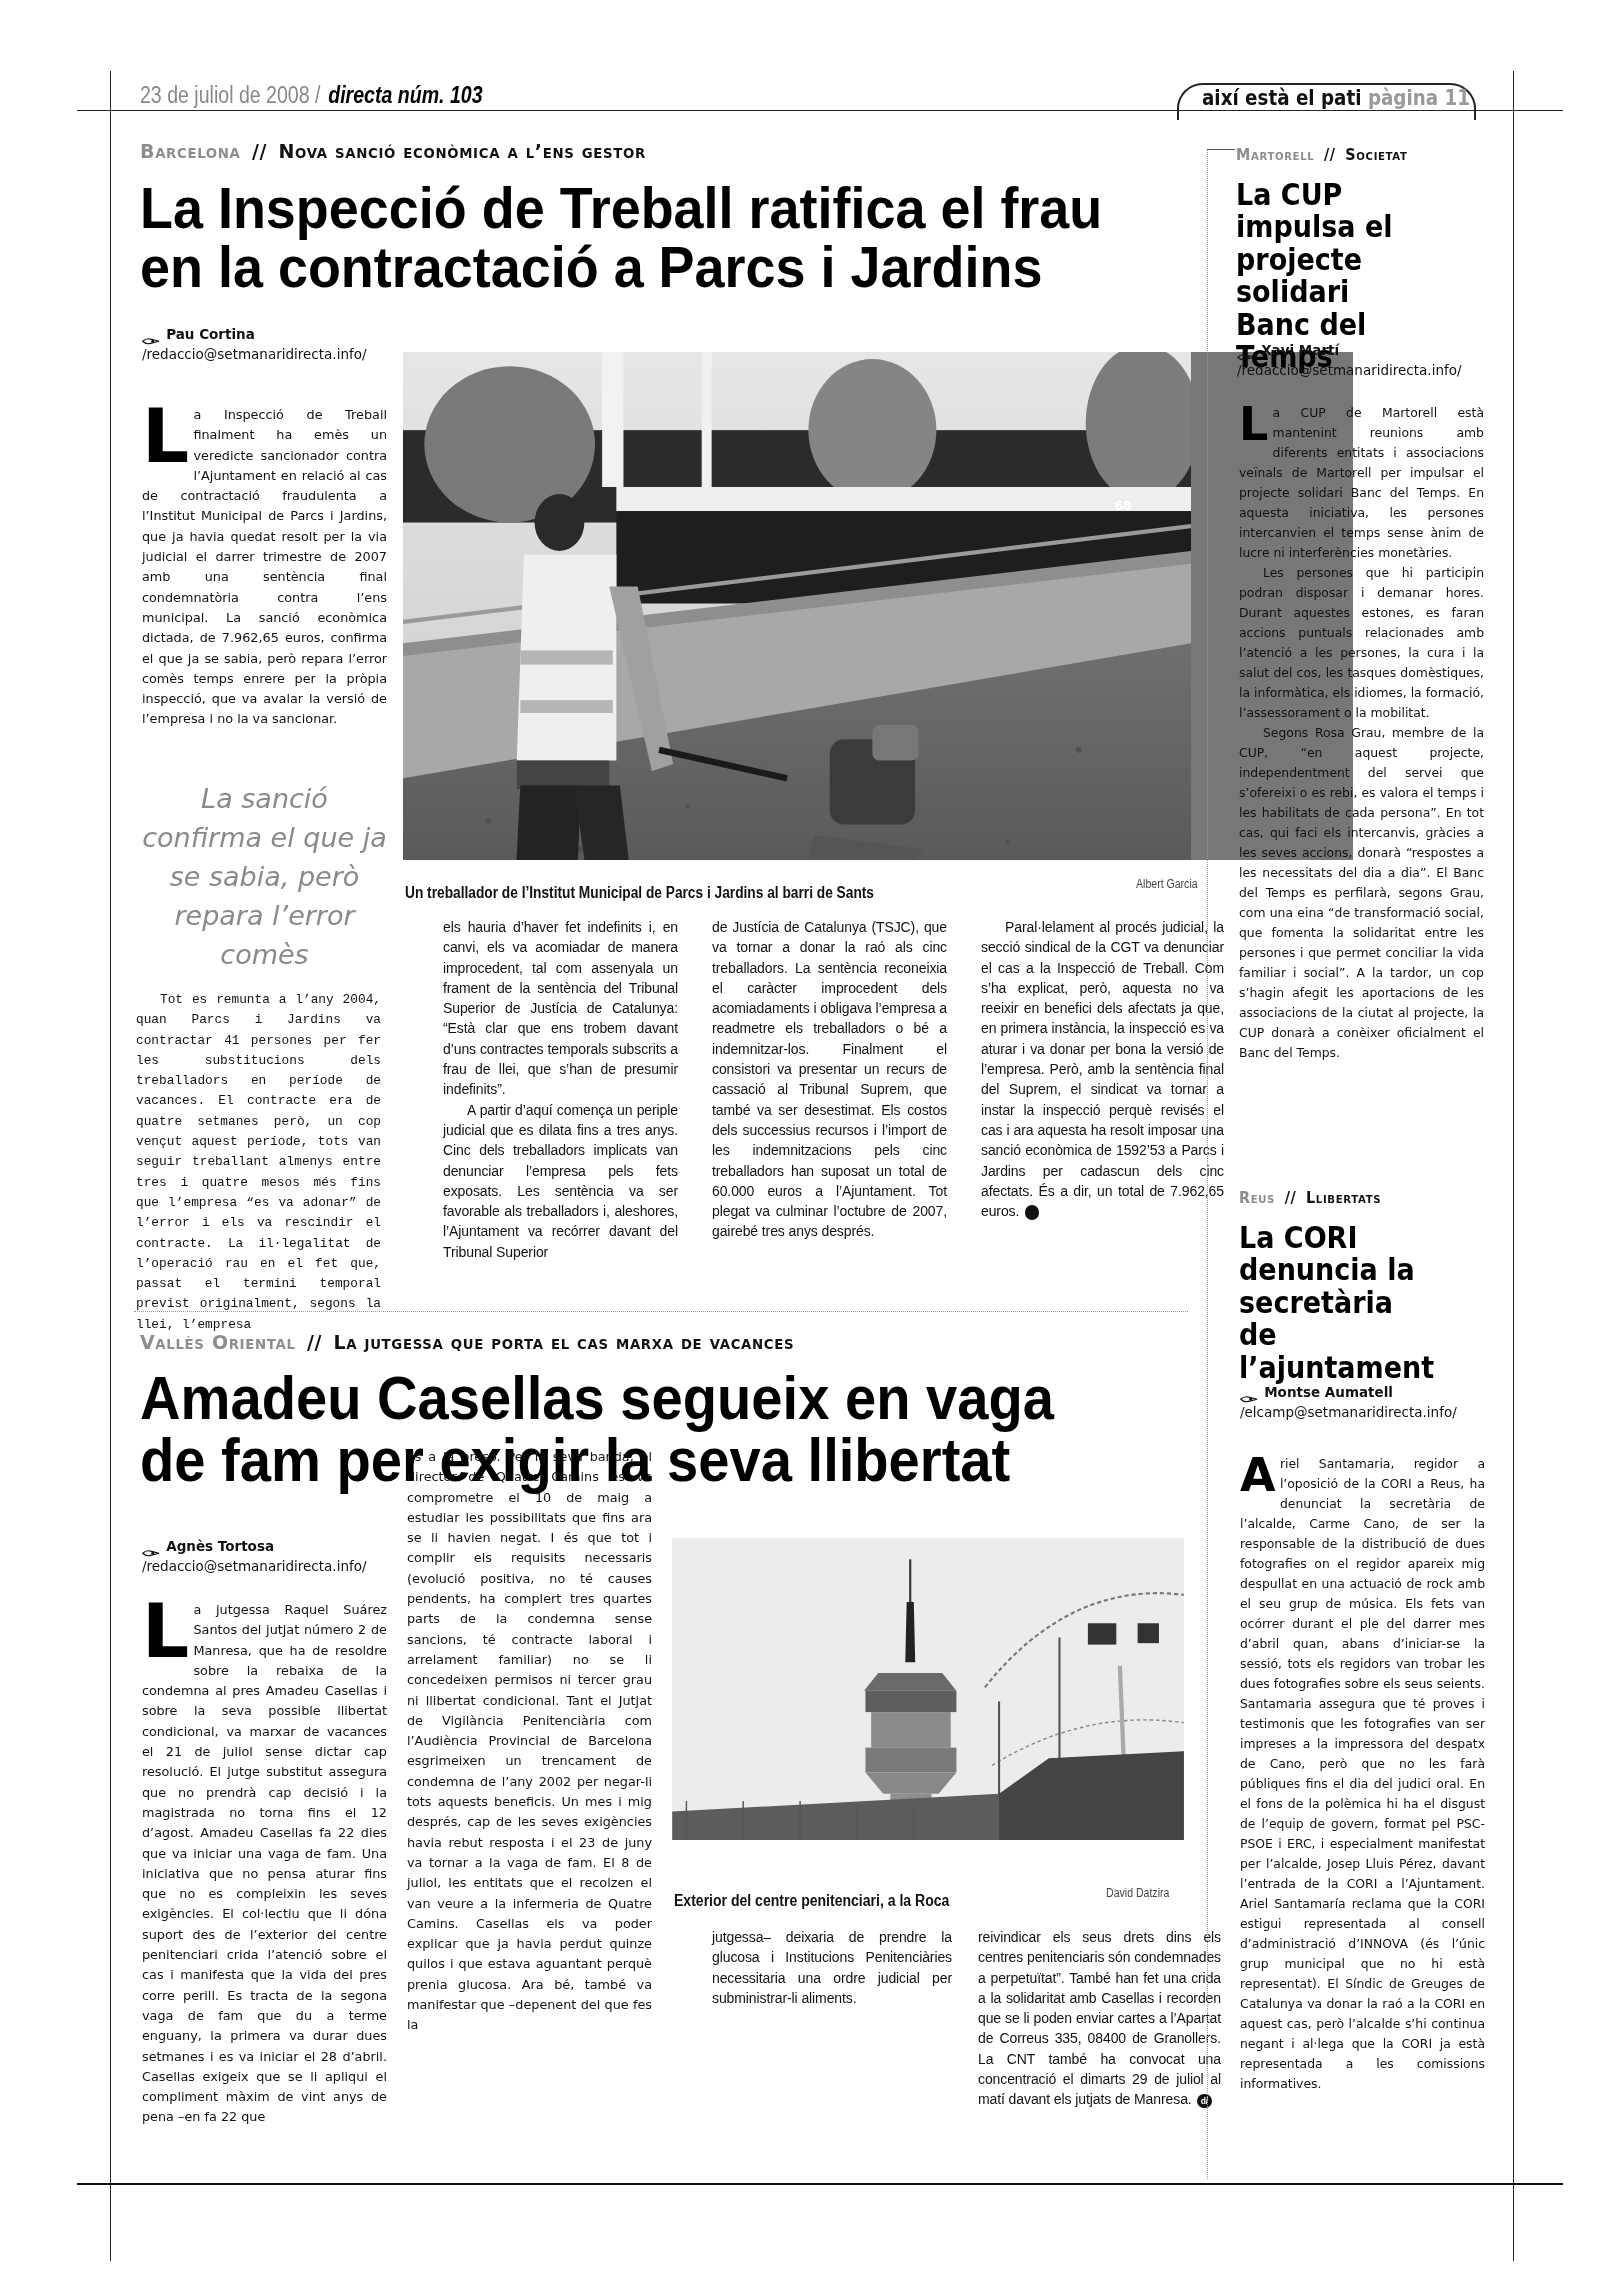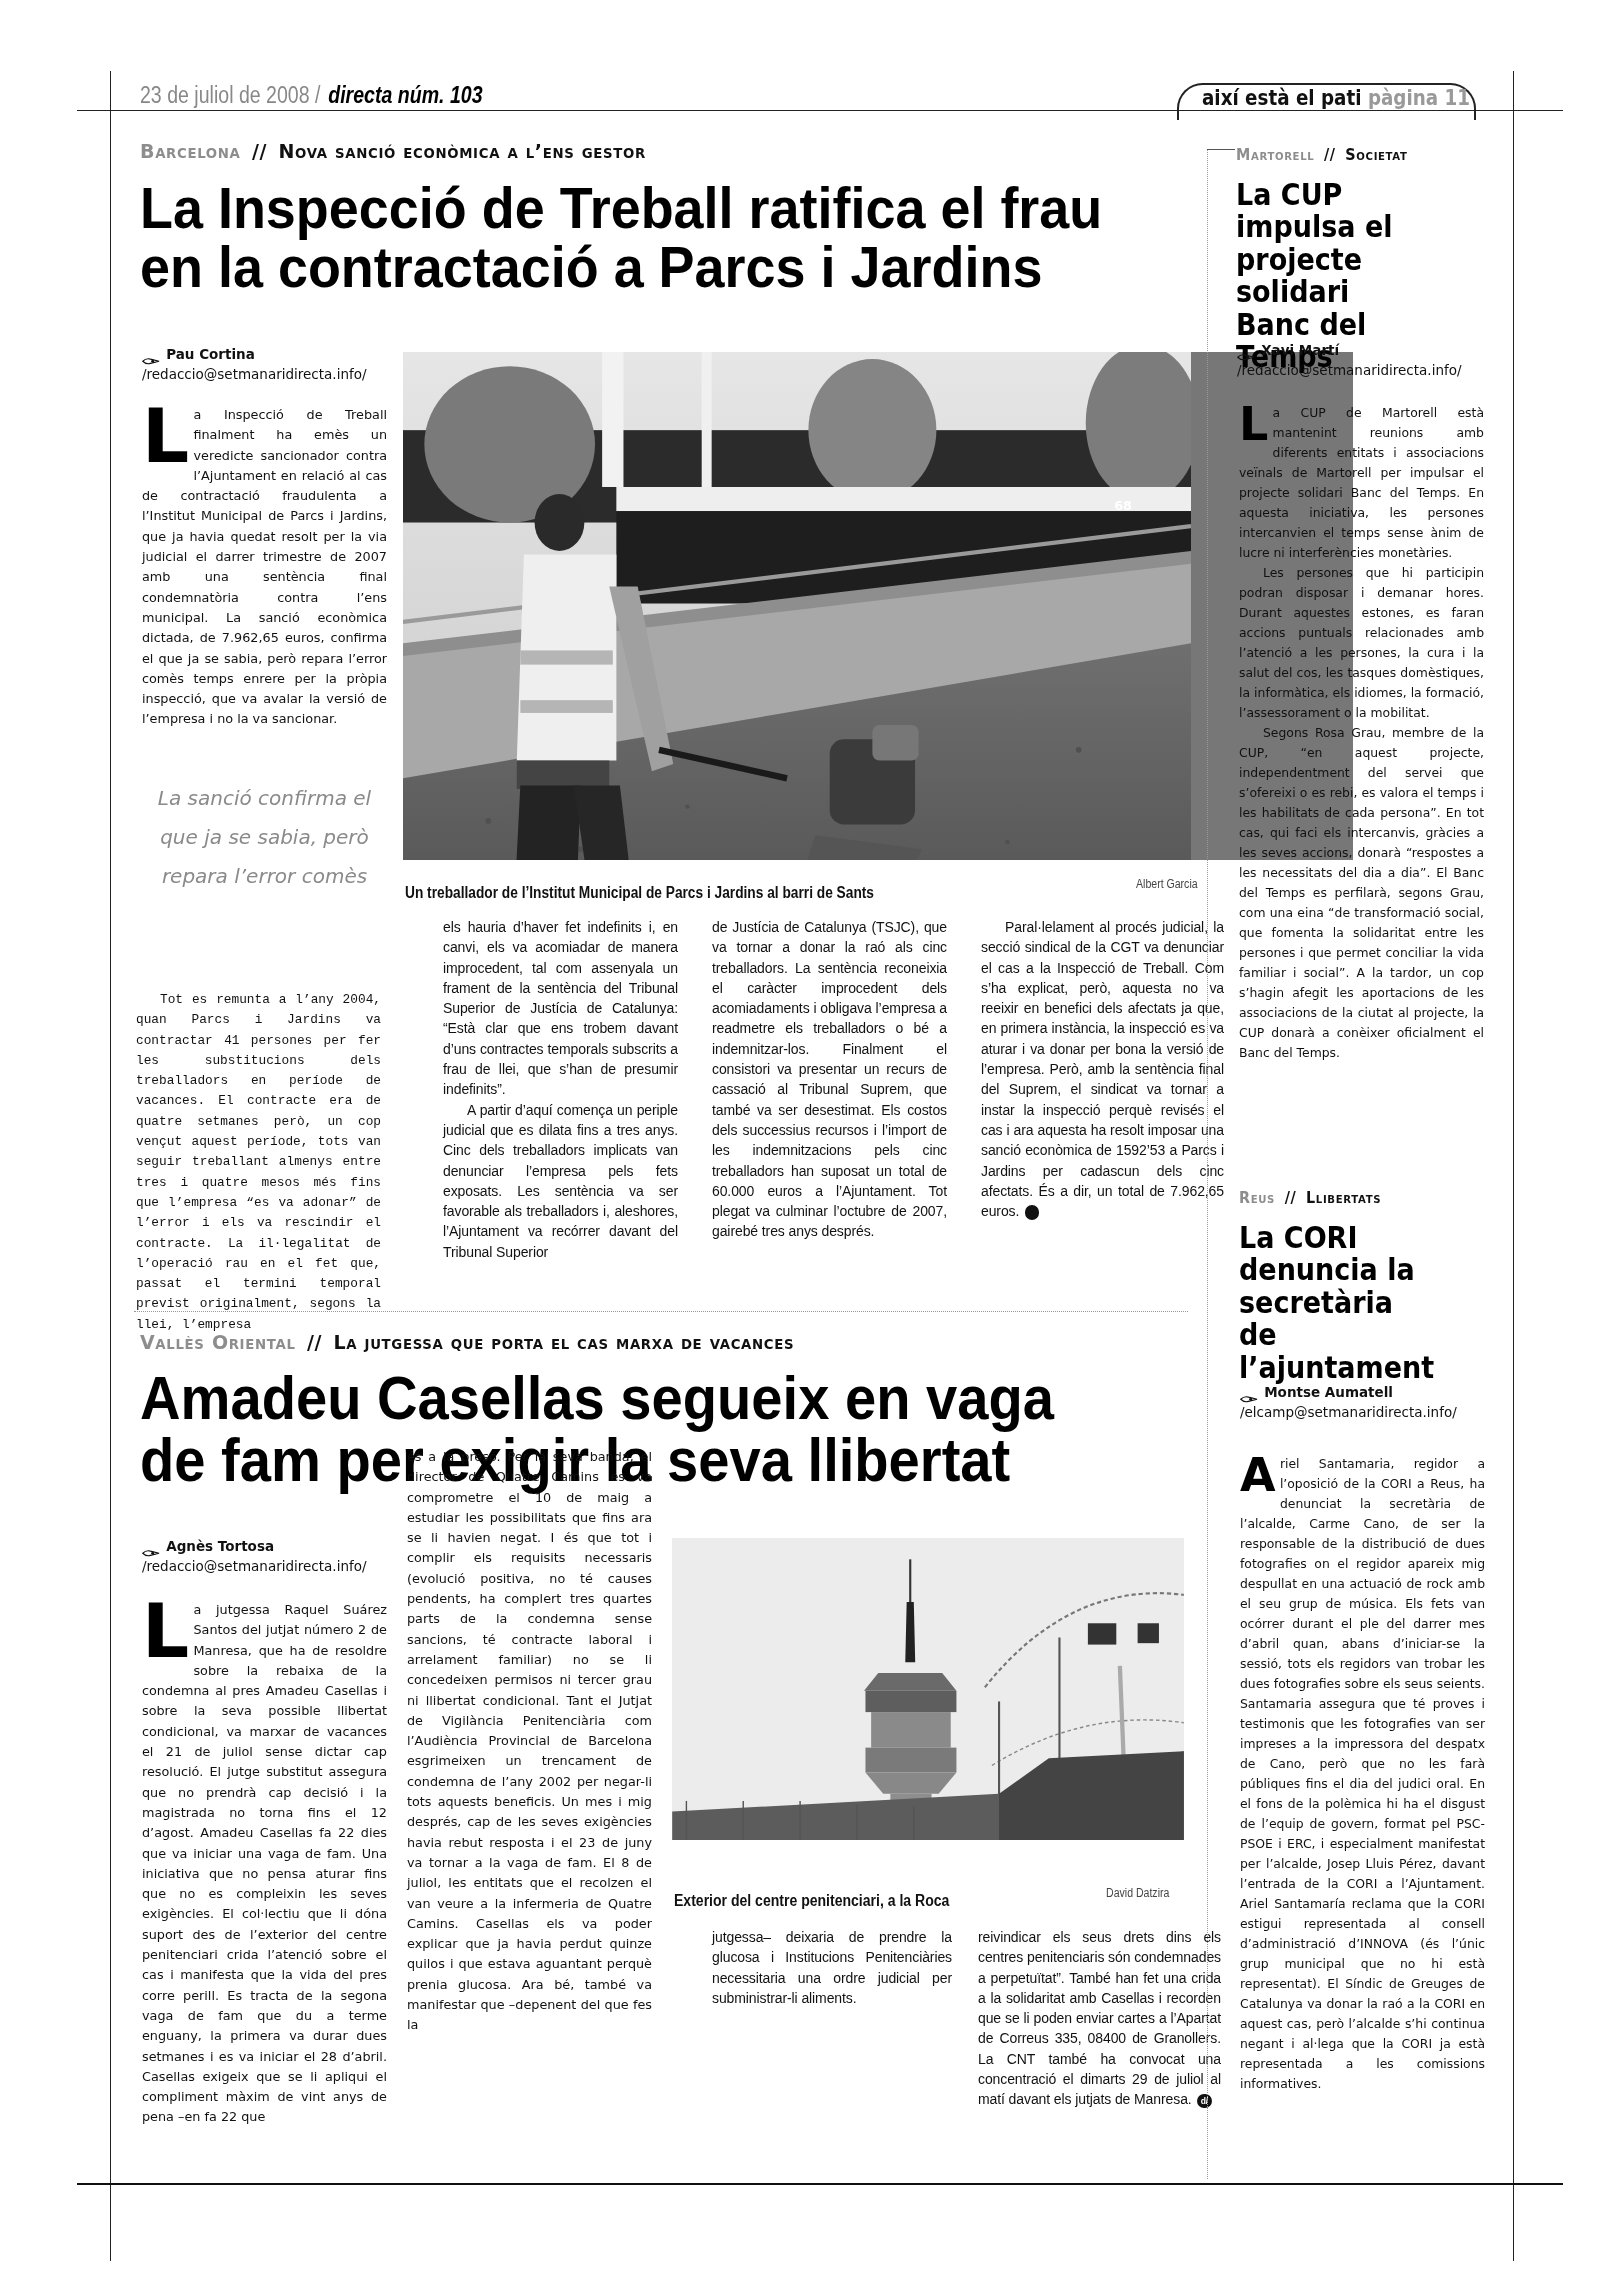--- a/index.html
+++ b/index.html
@@ -27,21 +27,21 @@
   .byline .name { font-weight: bold; }
   .byline .pen { display: inline-block; width: 18.5px; height: 8.5px; margin-right: 5.7px; vertical-align: middle; position: relative; }
   
   .col { position: absolute; font-family: "DejaVu Sans", sans-serif; font-size: 12.8px; line-height: 20.3px; text-align: justify; color: #111; hyphens: auto; }
   .col.cond { font-family: "Liberation Sans", sans-serif; font-size: 14px; letter-spacing: -0.1px; margin-left: 38px; }
   .col p { margin: 0; text-indent: 24px; }
   .col p.first { text-indent: 0; }
   .dropcap { float: left; font-family: "DejaVu Sans", sans-serif; font-weight: bold; font-size: 74px; line-height: 57px; height: 60px; margin: 2.8px 4.3px 0 0; color: #000; }
   .dropcap.sm { font-size: 46px; line-height: 37px; height: 38px; margin-top: 2.8px; }
   
-  .pullquote { position: absolute; font-family: "DejaVu Sans", sans-serif; font-style: italic; color: #8a8a8a; font-size: 20px; line-height: 39px; text-align: center; }
+  .pullquote { position: absolute; font-family: "DejaVu Sans", sans-serif; font-style: italic; color: #8a8a8a; font-size: 27px; line-height: 39px; text-align: center; }
   
   .photo { position: absolute; overflow: hidden; background: #777; }
   .caption { position: absolute; font-family: "Liberation Sans", sans-serif; font-weight: bold; font-size: 15.6px; color: #111; white-space: nowrap; }
   .credit { position: absolute; font-family: "Liberation Sans", sans-serif; font-size: 12px; color: #444; white-space: nowrap; }
   .endmark { display: inline-block; width: 14.2px; height: 14.2px; border-radius: 50%; background: #111; color: #fff; font-size: 8.5px; line-height: 14.2px; text-align: center; font-weight: bold; vertical-align: middle; margin-left: 5.7px; }
 </style>
 </head>
 <body>
 
 <div class="vline" style="left:110px; top:71px; height:2190px;"></div>
@@ -62,21 +62,21 @@
 <div class="kicker" style="left:140px; top:139px; font-size:20px; transform:scaleX(0.95);">
   <span class="place">Barcelona</span>
   <span class="sep">//</span>
   <span class="topic">Nova sanció econòmica a l’ens gestor</span>
 </div>
 <div class="headline" style="left:140px; top:178px; font-size:58px; transform:scaleX(0.93);">
   <div>La Inspecció de Treball ratifica el frau</div>
   <div>en la contractació a Parcs i Jardins</div>
 </div>
 
-<div class="byline" style="left:142px; top:344px;">
+<div class="byline" style="left:142px; top:324px;">
   <div><span class="pen"><svg width="18.5" height="8.5" viewBox="0 0 26 12">
           <path d="M1 6 Q6 1 12 3 L24 6 L12 9 Q6 11 1 6 Z" fill="none" stroke="#111" stroke-width="1.5"></path>
           <circle cx="15" cy="6" r="2" fill="#111"></circle>
         </svg></span><span class="name">Pau Cortina</span></div>
   <div>/redaccio@setmanaridirecta.info/</div>
 </div>
 
 <div class="col" style="left:142px; top:405px; width:245px;">
   <p class="first"><span class="dropcap">L</span><span>a Inspecció de Treball finalment ha emès un veredicte sancionador contra l’Ajuntament en relació al cas de contractació fraudulenta a l’Institut Municipal de Parcs i Jardins, que ja havia quedat resolt per la via judicial el darrer trimestre de 2007 amb una sentència final condemnatòria contra l’ens municipal. La sanció econòmica dictada, de 7.962,65 euros, confirma el que ja se sabia, però repara l’error comès temps enrere per la pròpia inspecció, que va avalar la versió de l’empresa i no la va sancionar.</span></p>
 </div>

